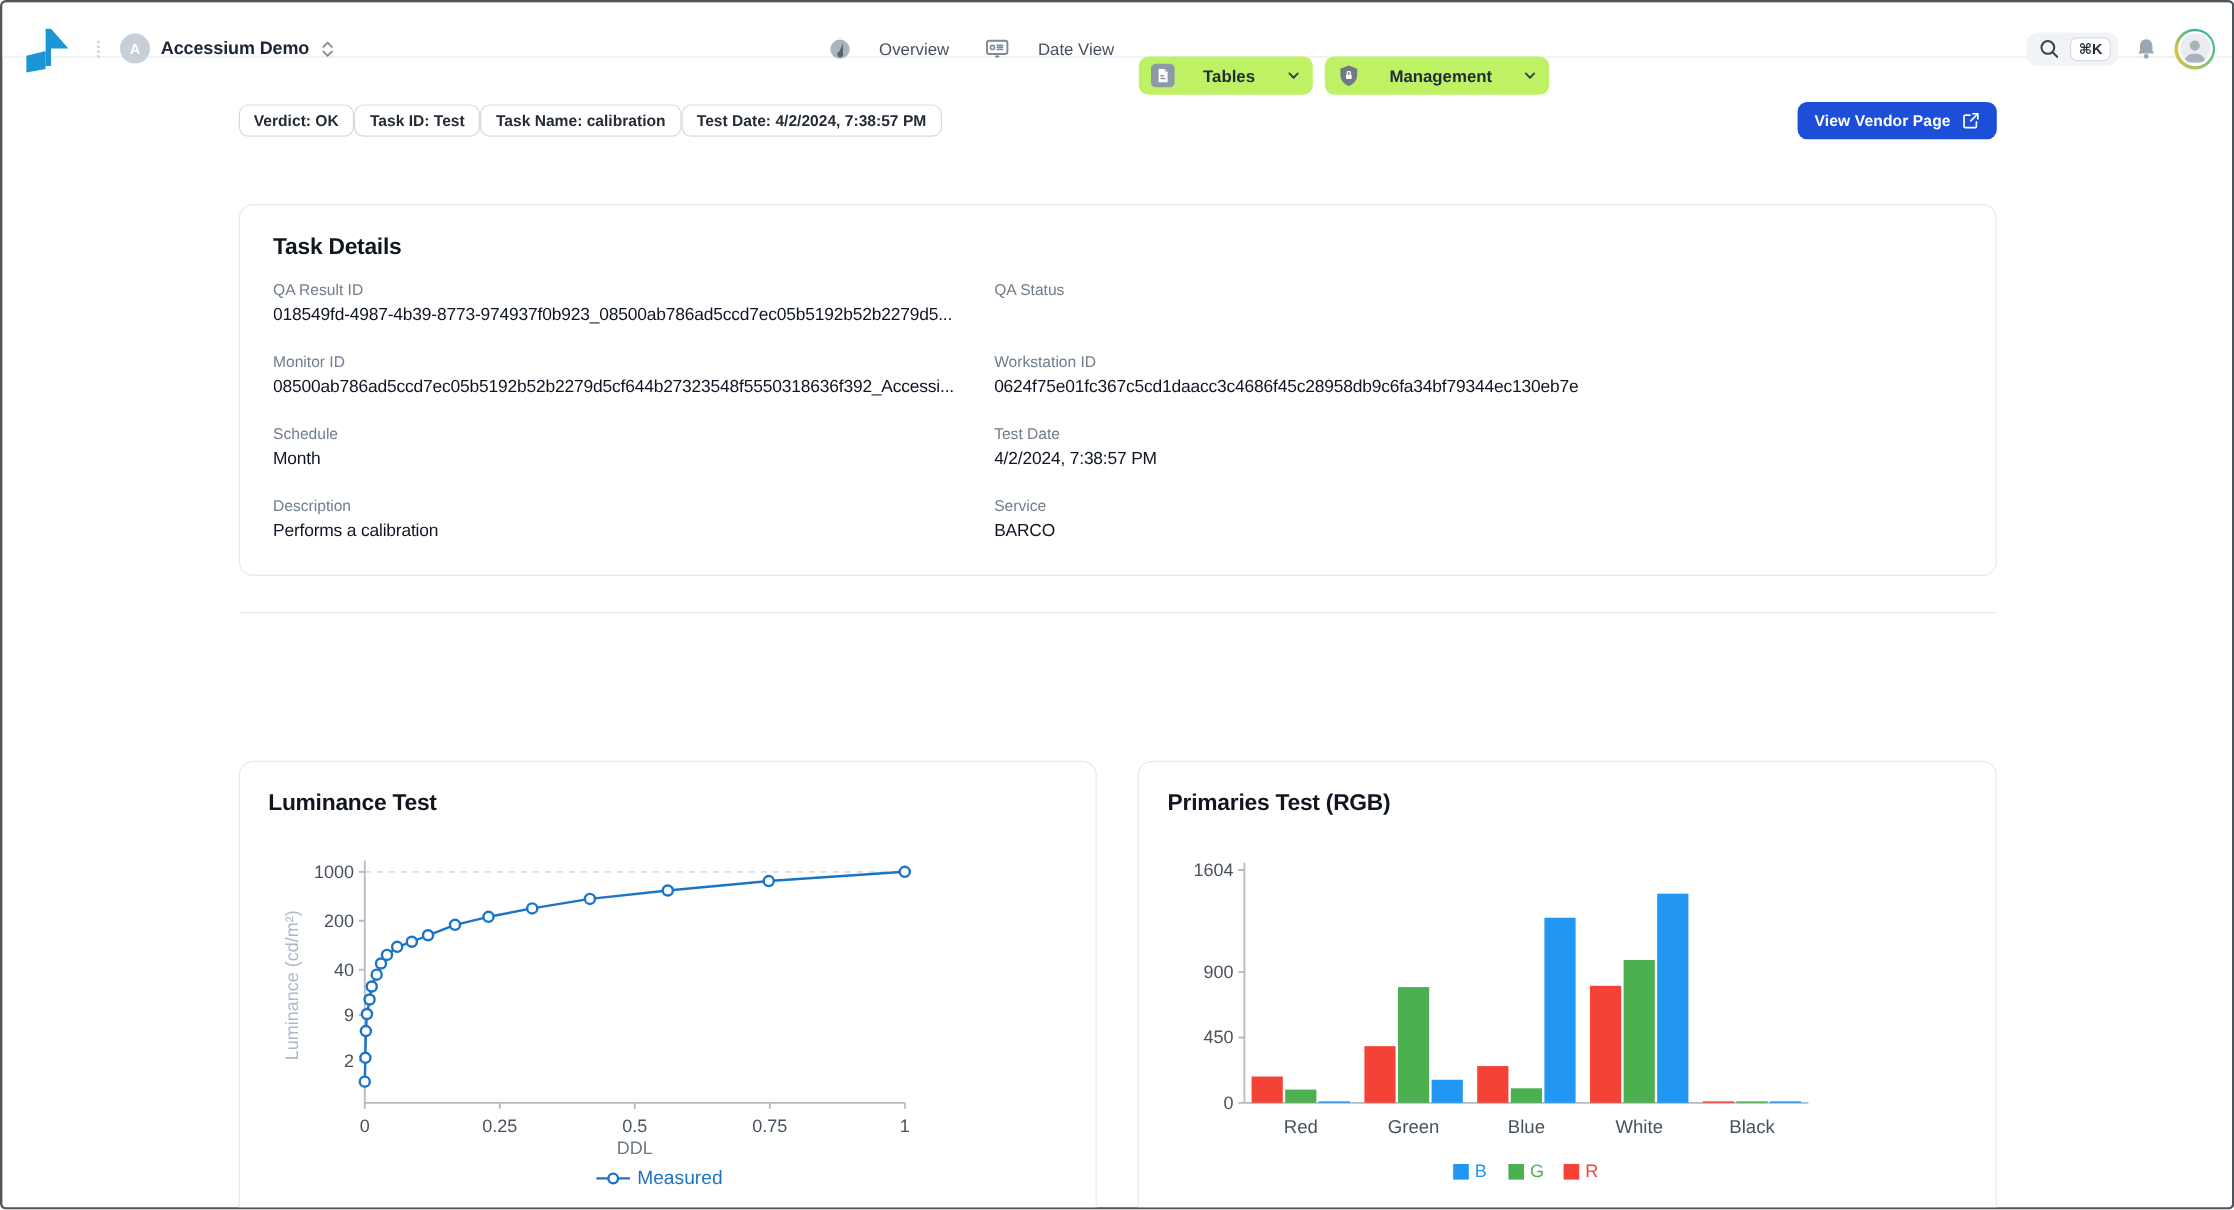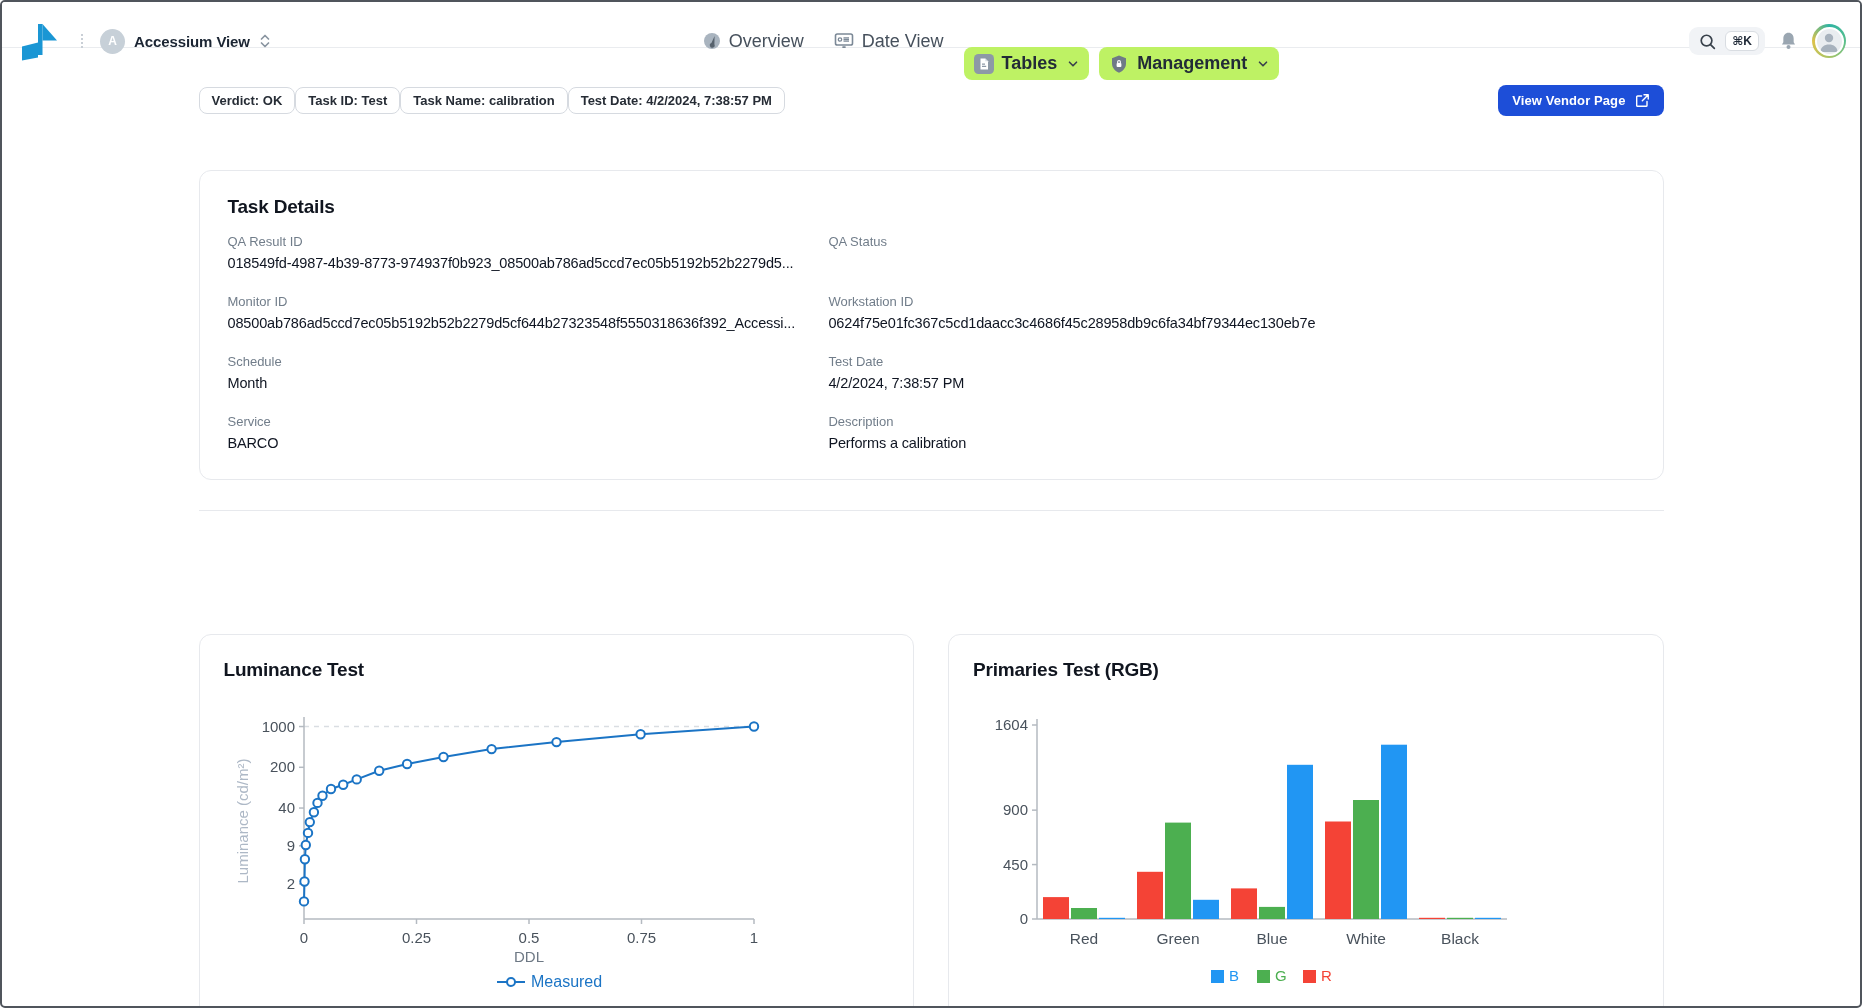--- a/index.html
+++ b/index.html
@@ -18,22 +18,22 @@
   .dotted-divider { width:0; height:14px; border-left:2px dotted #c9cfd6; margin:0 4px 0 10px; }
   .workspace { display:flex; align-items:center; gap:9px; cursor:pointer; }
   .ws-avatar {
     width:25px; height:25px; border-radius:50%; background:#c7d0d8; color:#fff;
     font-size:12px; font-weight:700; display:flex; align-items:center; justify-content:center;
   }
   .ws-name { font-size:15px; font-weight:700; color:#1b2533; letter-spacing:-.1px; }
 
   .h-center { display:flex; align-items:center; gap:10px; transform:translateX(55px); }
   .nav-item {
-    display:flex; align-items:center; gap:8px; padding:6px 10px; border-radius:8px;
-    font-size:18px; font-weight:500; color:#46505c; cursor:pointer; text-decoration:none; white-space:nowrap;
+    display:flex; align-items:center; gap:24px; padding:6px 10px; border-radius:8px;
+    font-size:14px; font-weight:500; color:#46505c; cursor:pointer; text-decoration:none; white-space:nowrap;
   }
   .nav-item.pill { background:#bef264; color:#222b37; font-weight:600;margin-top:45px; }
   .nav-item .chev { margin-left:2px; }
 
   .h-right { display:flex; align-items:center; justify-content:flex-end; gap:14px; }
   .search {
     display:flex; align-items:center; gap:8px; background:#f1f3f6; border-radius:9px;
     padding:4px 6px 4px 9px; cursor:pointer;
   }
   .kbd {
@@ -86,21 +86,21 @@
   <header>
     <div class="h-left">
       <svg width="42" height="40" viewBox="0 0 42 40">
         <rect x="22" y="3" width="4.5" height="31" fill="#1a96d4"></rect>
         <polygon points="26.5,3 41,19.5 26.5,19.5" fill="#1a96d4"></polygon>
         <polygon points="6,25.5 22,21.5 22,36.5 6,39.5" fill="#1a96d4"></polygon>
       </svg>
       <div class="dotted-divider"></div>
       <div class="workspace">
         <span class="ws-avatar">A</span>
-        <span class="ws-name">Accessium View</span>
+        <span class="ws-name">Accessium Demo</span>
         <svg width="12" height="16" viewBox="0 0 12 16">
           <path d="M2.5 6 L6 2.5 L9.5 6" fill="none" stroke="#8a95a1" stroke-width="1.7" stroke-linecap="round" stroke-linejoin="round"></path>
           <path d="M2.5 10 L6 13.5 L9.5 10" fill="none" stroke="#8a95a1" stroke-width="1.7" stroke-linecap="round" stroke-linejoin="round"></path>
         </svg>
       </div>
     </div>
 
     <nav class="h-center">
       <a class="nav-item">
         <svg width="18" height="18" viewBox="0 0 18 18">
@@ -204,26 +204,26 @@
         </div>
         <div class="field">
           <div class="f-label">Schedule</div>
           <div class="f-value">Month</div>
         </div>
         <div class="field">
           <div class="f-label">Test Date</div>
           <div class="f-value">4/2/2024, 7:38:57 PM</div>
         </div>
         <div class="field">
+          <div class="f-label">Description</div>
+          <div class="f-value">Performs a calibration</div>
+        </div>
+        <div class="field">
           <div class="f-label">Service</div>
           <div class="f-value">BARCO</div>
-        </div>
-        <div class="field">
-          <div class="f-label">Description</div>
-          <div class="f-value">Performs a calibration</div>
         </div>
       </div>
     </section>
 
     <hr class="section-divider">
 
     <div class="charts-row">
       <section class="card chart-card">
         <h2 class="card-title">Luminance Test</h2>
         <svg id="lum-chart" class="chart-svg" width="540" height="302">

